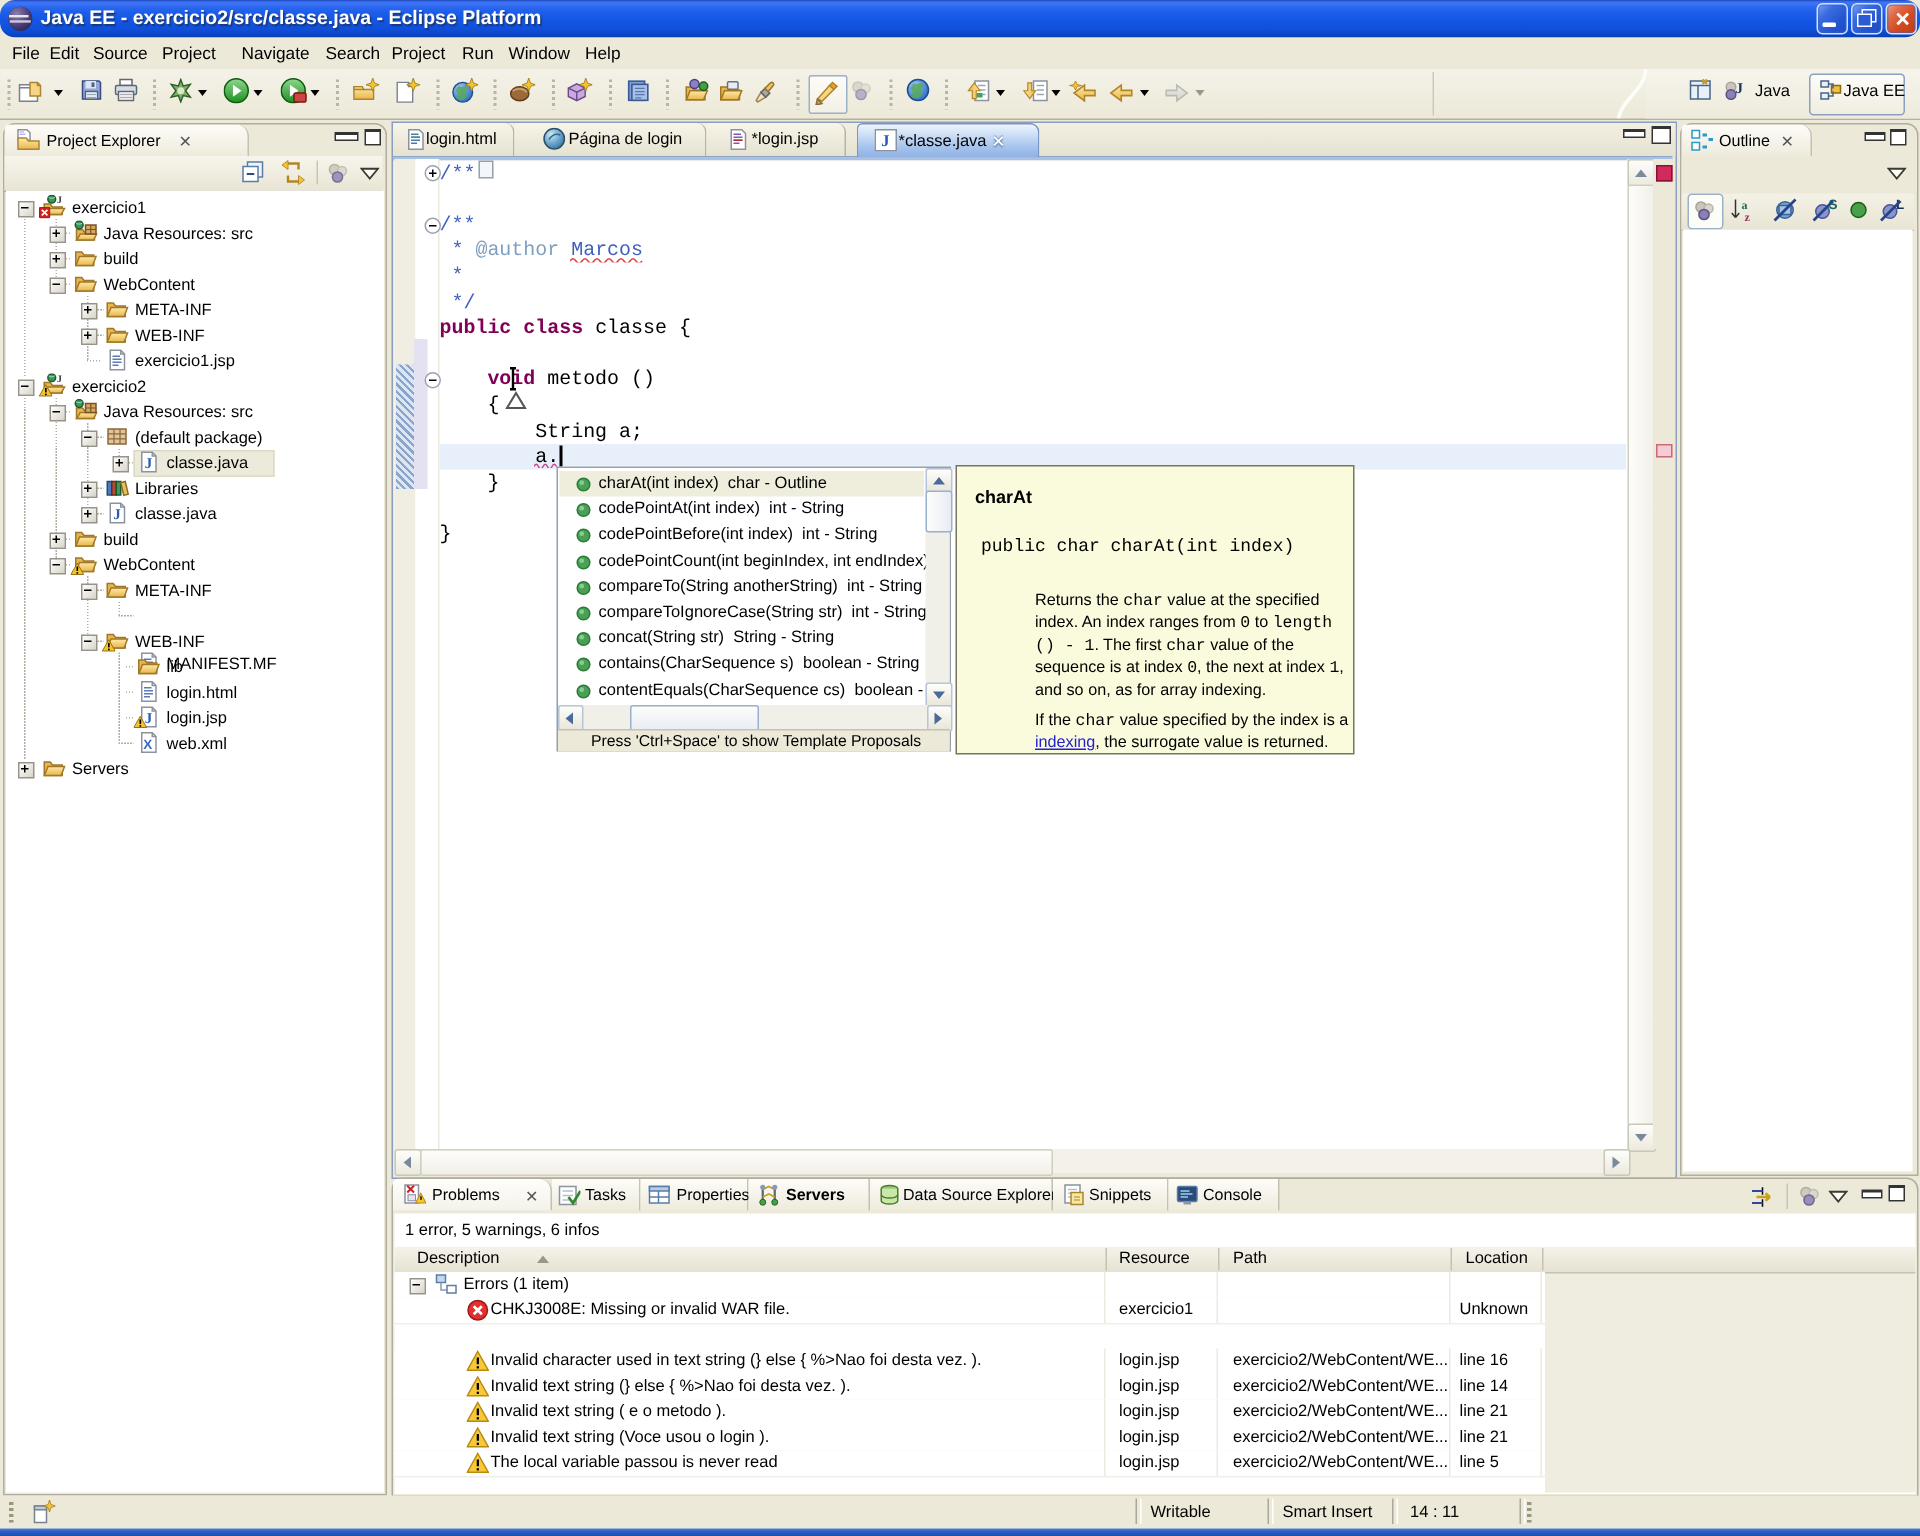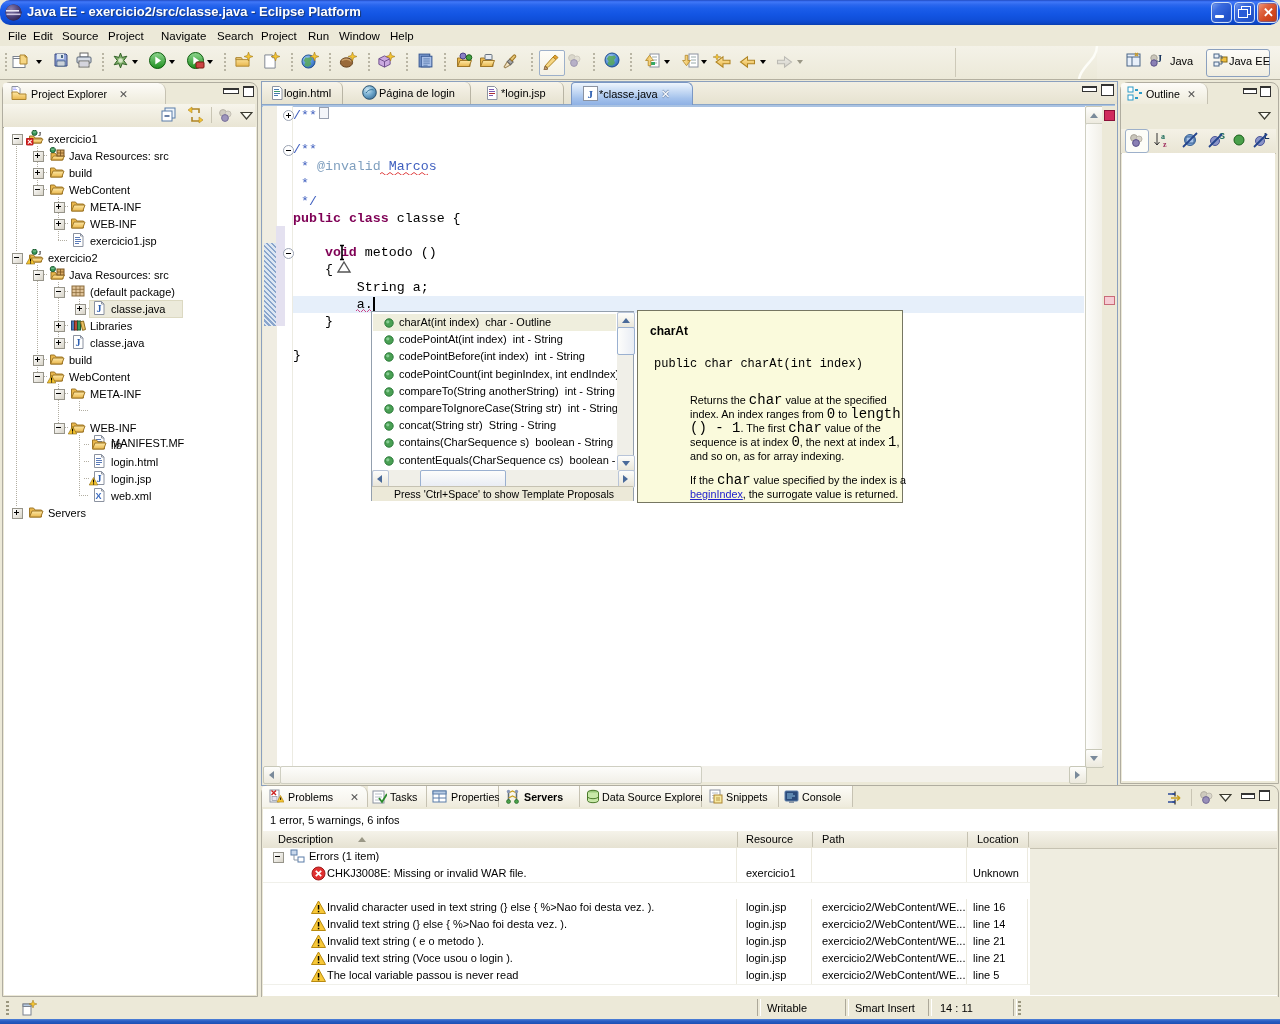--- a/index.html
+++ b/index.html
@@ -50,21 +50,21 @@
 .cm{color:#3f5fbf;}
 .cmt{color:#7f9fbf;}
 
 #problems{left:261px;top:785px;width:1016px;height:211px;}
 .prow{position:absolute;left:1px;width:767px;height:17px;background:#fff;border-bottom:1px solid #f0f0ea;}
 .prow .cell{position:absolute;top:2px;white-space:nowrap;overflow:hidden;}
 
 #statusbar{left:0;top:997px;width:1280px;height:22px;background:#ece9d8;}
 .sbsep{position:absolute;top:2px;width:2px;height:17px;border-left:1px solid #aca899;border-right:1px solid #fff;}
 #bottomedge{left:0;top:1019px;width:1280px;height:5px;background:linear-gradient(180deg,#5283d8,#2a5ec4 40%,#1c4fb4);}
-.jmono{font-family:"Liberation Mono",monospace;font-size:14px;}
+.jmono{font-family:"Liberation Mono",monospace;font-size:11px;}
 .grip{position:absolute;width:3px;
 background-image:repeating-linear-gradient(180deg,#9b977f 0 2px,transparent 2px 4px);}
 </style>
 </head>
 <body>
 
 <div id="titlebar" class="abs">
   <svg class="logo" viewBox="0 0 17 17">
     <circle cx="8.5" cy="8.5" r="8" fill="#2c2550"></circle>
     <circle cx="8.5" cy="8.5" r="8" fill="url(#lg1)"></circle>
@@ -725,21 +725,21 @@
   <div class="abs" style="left:2px;top:161px;width:12px;height:83px;background-image:repeating-linear-gradient(45deg,#8aa5cc 0 1.5px,#dce6f2 1.5px 3.5px);"></div>
   <div id="foldruler"></div>
   <div class="abs" style="left:30px;top:24px;width:1px;height:660px;background:#ecebe2;"></div>
   <div class="abs" style="left:14px;top:144px;width:9px;height:100px;background:#e4e1f0;"></div>
 
   <div class="abs" style="left:31px;top:213.7px;width:791px;height:17.2px;background:#e6effa;"></div>
 
   <pre id="codepre" style="left:31px;top:24.5px;"><span class="cm">/**</span><span style="display:inline-block;width:8px;height:10px;border:1px solid #98a0b0;background:#f4f6fa;margin-left:2px;"></span>
 
 <span class="cm">/**</span>
-<span class="cm"> * <span class="cmt">@invalid</span> <span id="marcos">Marcos</span></span>
+<span class="cm"> * <span class="cmt">@author</span> <span id="marcos">Marcos</span></span>
 <span class="cm"> *</span>
 <span class="cm"> */</span>
 <span class="kw">public</span> <span class="kw">class</span> classe {
 
     <span class="kw">void</span> metodo ()
     {
         String a;
         a.
     }
 
@@ -1158,14 +1158,14 @@
 
   <div class="abs" style="left:0;top:174px;width:261px;height:14px;background:#ece9d8;border-top:1px solid #c6c2b2;">
     <span class="abs" style="left:22px;top:1px;font-size:10.5px;white-space:nowrap;">Press 'Ctrl+Space' to show Template Proposals</span>
   </div>
 </div>
 
 <div class="abs" style="left:637px;top:310px;width:266px;height:193px;background:#fafadc;border:1px solid #767662;box-sizing:border-box;z-index:49;font-size:10.8px;">
   <div class="abs" style="left:12px;top:13px;font-size:12px;font-weight:bold;">charAt</div>
   <div class="abs" style="left:16px;top:46px;font-family:'Liberation Mono',monospace;font-size:12px;">public char charAt(int index)</div>
   <div class="abs" style="left:52px;top:82px;line-height:14px;white-space:nowrap;">Returns the <span class="jmono">char</span> value at the specified<br>index. An index ranges from <span class="jmono">0</span> to <span class="jmono">length</span><br><span class="jmono">() - 1</span>. The first <span class="jmono">char</span> value of the<br>sequence is at index <span class="jmono">0</span>, the next at index <span class="jmono">1</span>,<br>and so on, as for array indexing.</div>
-  <div class="abs" style="left:52px;top:162px;line-height:14px;white-space:nowrap;">If the <span class="jmono">char</span> value specified by the index is a<br><span style="color:#2222cc;text-decoration:underline;">beginIndex</span>, the surrogate value is returned.</div>
+  <div class="abs" style="left:52px;top:162px;line-height:14px;white-space:nowrap;">If the <span class="jmono">char</span> value specified by the index is a<br><span style="color:#2222cc;text-decoration:underline;">indexing</span>, the surrogate value is returned.</div>
 </div>
 
 </body></html>

